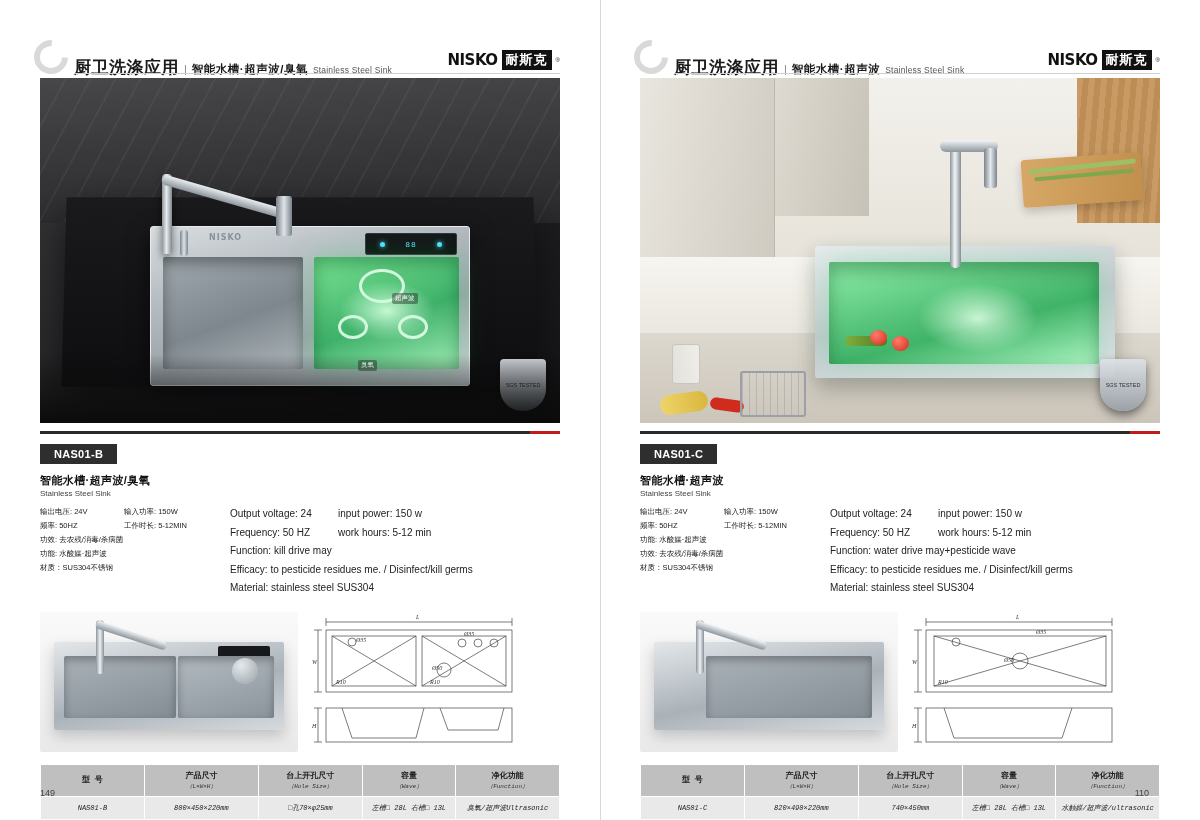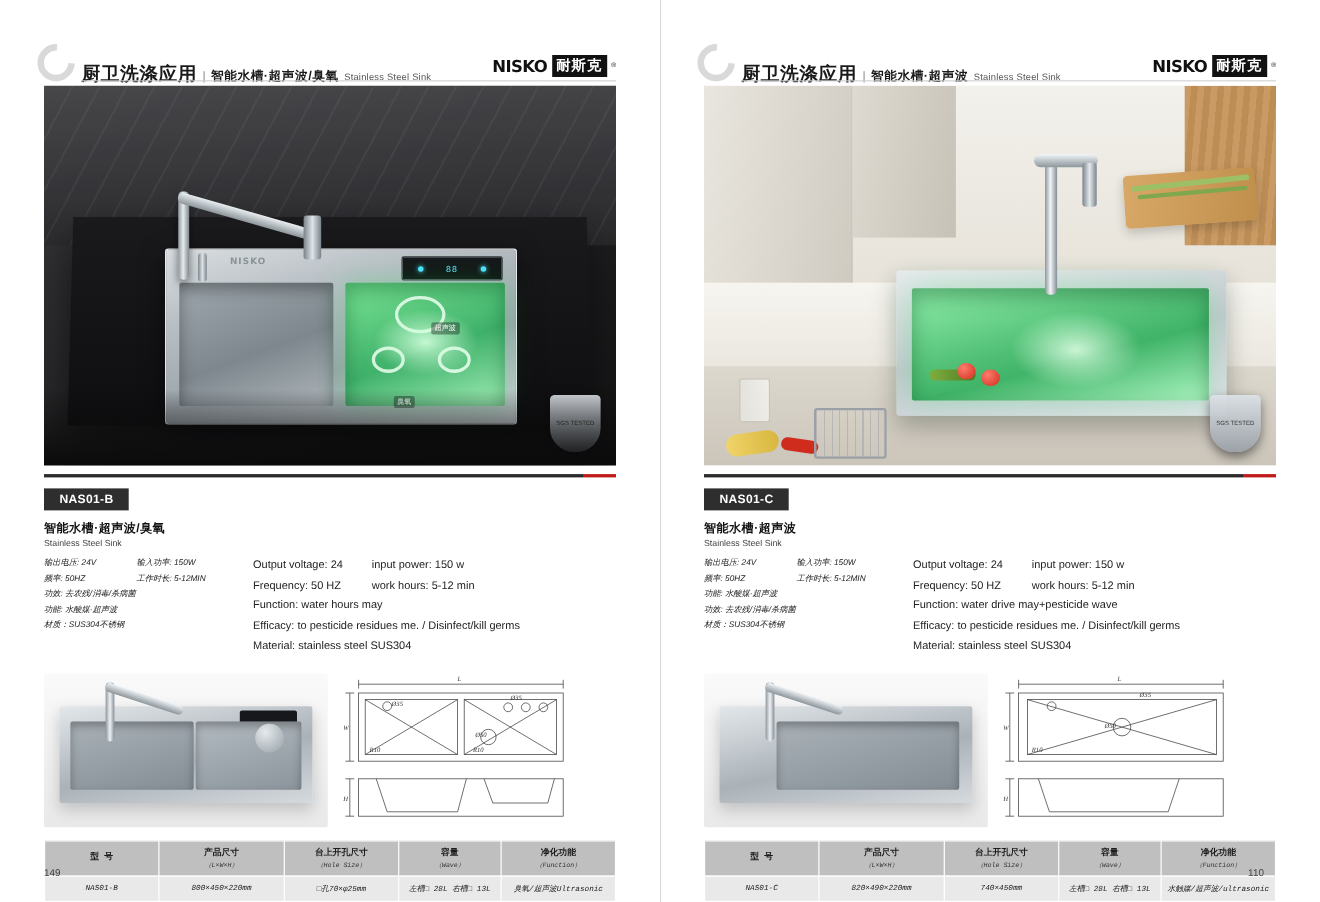--- a/index.html
+++ b/index.html
@@ -119,21 +119,21 @@
     position:absolute; left:140px; top:152px; width:8px; height:26px;
     background:linear-gradient(90deg,#7d868d,#dde3e7,#7d868d); border-radius:3px;
   }
   .panel {
     position:absolute; right:12px; top:6px; width:92px; height:22px;
     background:linear-gradient(180deg,#17191c,#0a0b0d);
     border:1px solid #30343a; border-radius:2px;
     display:flex; align-items:center; justify-content:space-around; padding:0 4px;
   }
   .panel .dot { width:5px; height:5px; border-radius:50%; background:#4de0ff; box-shadow:0 0 5px #4de0ff; }
-  .panel .seg { font-size:8px; color:#59e6ff; font-family:Liberation Sans, sans-serif; letter-spacing:1px; }
+  .panel .seg { font-size:8px; color:#59e6ff; font-family:Liberation Mono, monospace; letter-spacing:1px; }
   .logo-etch {
     position:absolute; left:58px; top:6px; font-size:8px; color:#7f888e; letter-spacing:1px;
     font-family:"DejaVu Sans", sans-serif; font-weight:bold; opacity:.85;
   }
   .callout {
     position:absolute; font-size:6.5px; color:#fff; background:rgba(0,0,0,.35);
     padding:1px 3px; border-radius:2px; white-space:nowrap;
   }
   .callout.c1 { left:352px; top:215px; }
   .callout.c2 { left:318px; top:282px; }
@@ -235,21 +235,21 @@
     display:inline-block; margin-top:10px;
     background:#2e2e2e; color:#fff; font-size:11px; font-weight:bold;
     padding:4px 14px; letter-spacing:.3px;
   }
 
   
   .prod-cn { margin-top:9px; font-size:11px; font-weight:bold; color:#111; letter-spacing:.4px; }
   .prod-en { font-size:8px; color:#444; margin-top:1px; }
 
   .specs { display:flex; margin-top:7px; gap:18px; }
-  .spec-col-cn { width:172px;font-style:italic; }
+  .spec-col-cn { width:172px; }
   .spec-row { display:flex; font-size:7.5px; color:#222; line-height:1.85; white-space:nowrap; }
   .spec-row .k { width:84px; }
   .spec-col-en { font-size:10px; color:#222; line-height:1.85; }
   .spec-en-row { display:flex; white-space:nowrap; }
   .spec-en-row .a { width:108px; }
 
   
   .figs { display:flex; margin-top:14px; gap:14px; align-items:flex-start; }
   .photo-sm {
     width:258px; height:140px; border-radius:2px;
@@ -375,21 +375,21 @@
       <div class="spec-col-en">
         <div class="spec-en-row">
             <span class="a">Output voltage: 24</span>
             <span>input power: 150 w</span>
           </div>
         <div class="spec-en-row">
             <span class="a">Frequency: 50 HZ</span>
             <span>work hours: 5-12 min</span>
           </div>
         <div class="spec-en-row">
-            <span>Function: water hours may</span>
+            <span>Function: kill drive may</span>
           </div>
         <div class="spec-en-row">
             <span>Efficacy: to pesticide residues me. / Disinfect/kill germs</span>
           </div>
         <div class="spec-en-row">
             <span>Material: stainless steel SUS304</span>
           </div>
       </div>
     </div>
 

